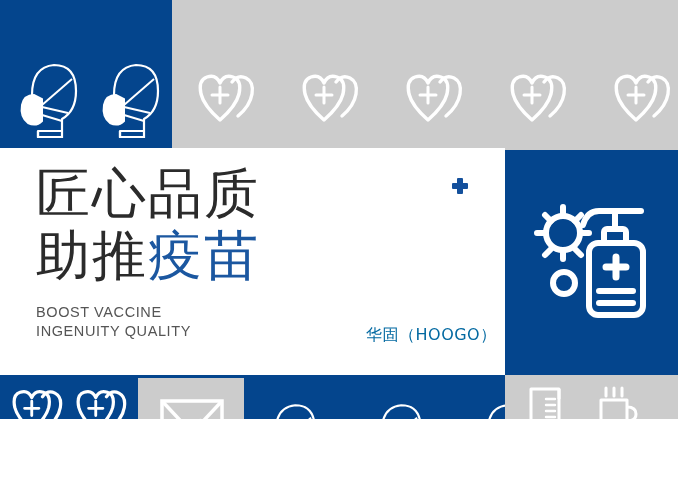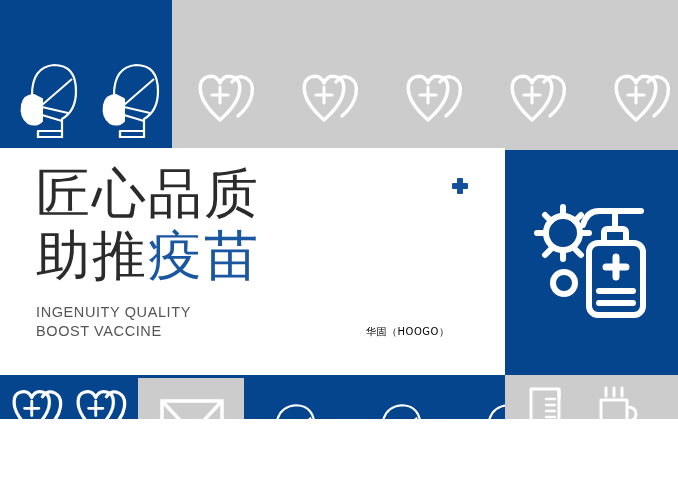--- a/index.html
+++ b/index.html
@@ -87,22 +87,22 @@
     left: 36px; top: 303px;
     font-size: 14.5px;
     line-height: 19px;
     letter-spacing: 0.6px;
     color: #555555;
     font-weight: 400;
   }
   .brand {
     position: absolute;
     left: 366px; top: 325px;
-    font-size: 10px;
-    color: #000000;
+    font-size: 16px;
+    color: #0369a1;
     letter-spacing: 0.5px;
     white-space: nowrap;
     font-family: "DejaVu Sans", "Liberation Sans", sans-serif;
   }
   .plus-mark {
     position: absolute;
     left: 452px; top: 178px;
     width: 16px; height: 16px;
     color: #1b57a0;
   }
@@ -196,22 +196,22 @@
   </div>
 
   <div class="panel p-main-white"></div>
 
   <div class="headline-block">
     <div class="headline">匠心品质</div>
     <div class="headline"><span>助推</span><span class="accent">疫苗</span></div>
   </div>
 
   <div class="subtitle">
+    <div>BOOST VACCINE</div>
     <div>INGENUITY QUALITY</div>
-    <div>BOOST VACCINE</div>
   </div>
 
   <div class="brand">华固（HOOGO）</div>
 
   <div class="plus-mark"></div>
 
   <div class="panel p-right-blue"></div>
 
   <div class="sanitizer-icon">
     <svg width="122" height="128" viewBox="0 0 122 128">

